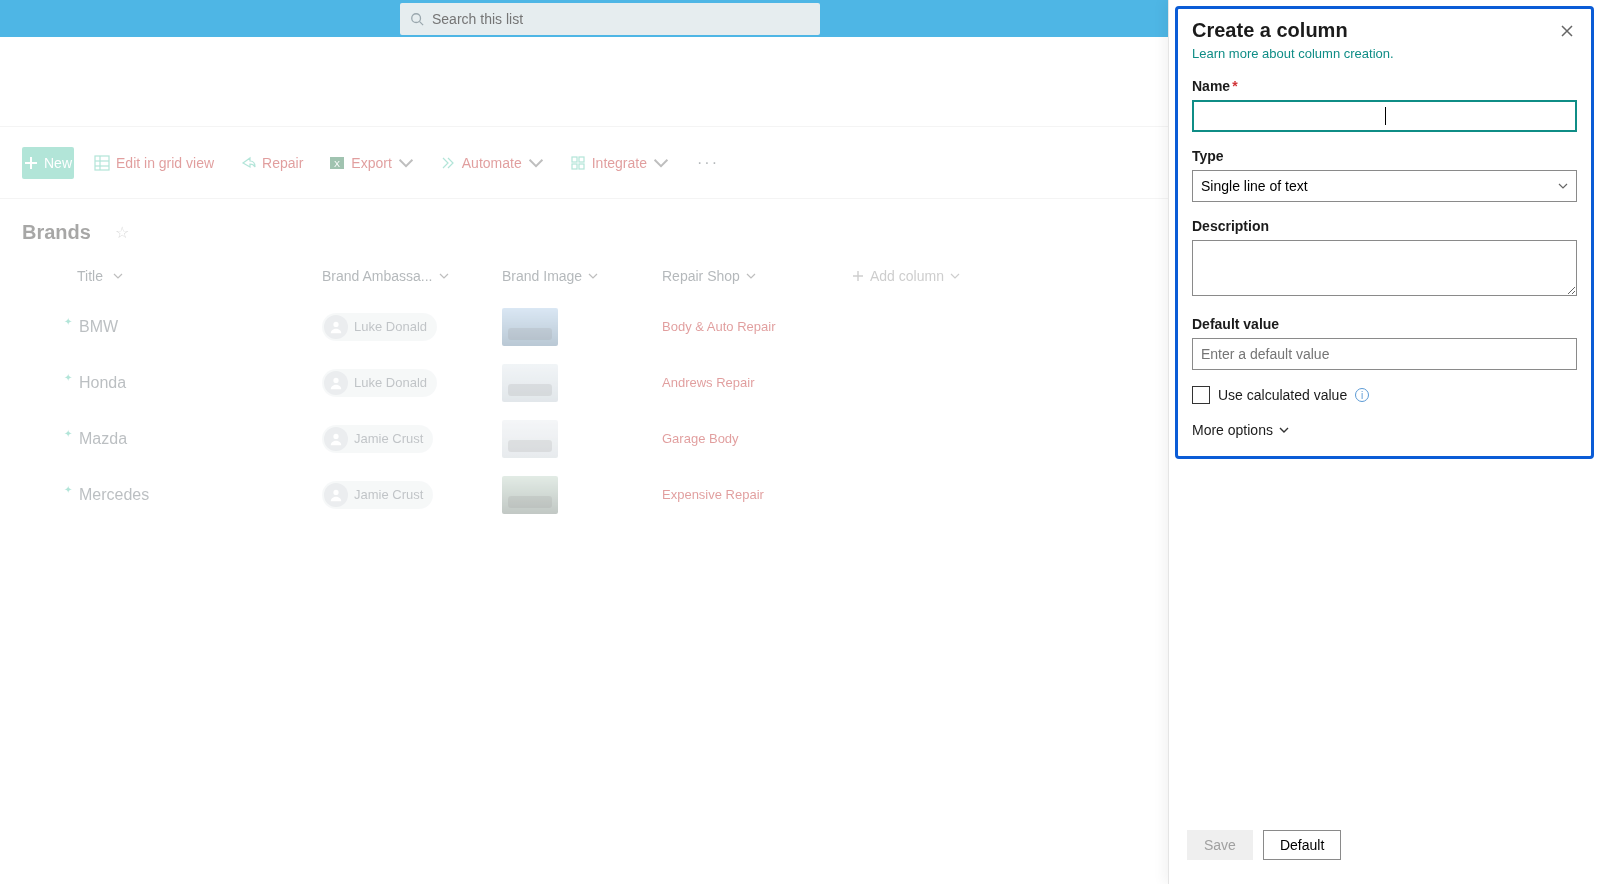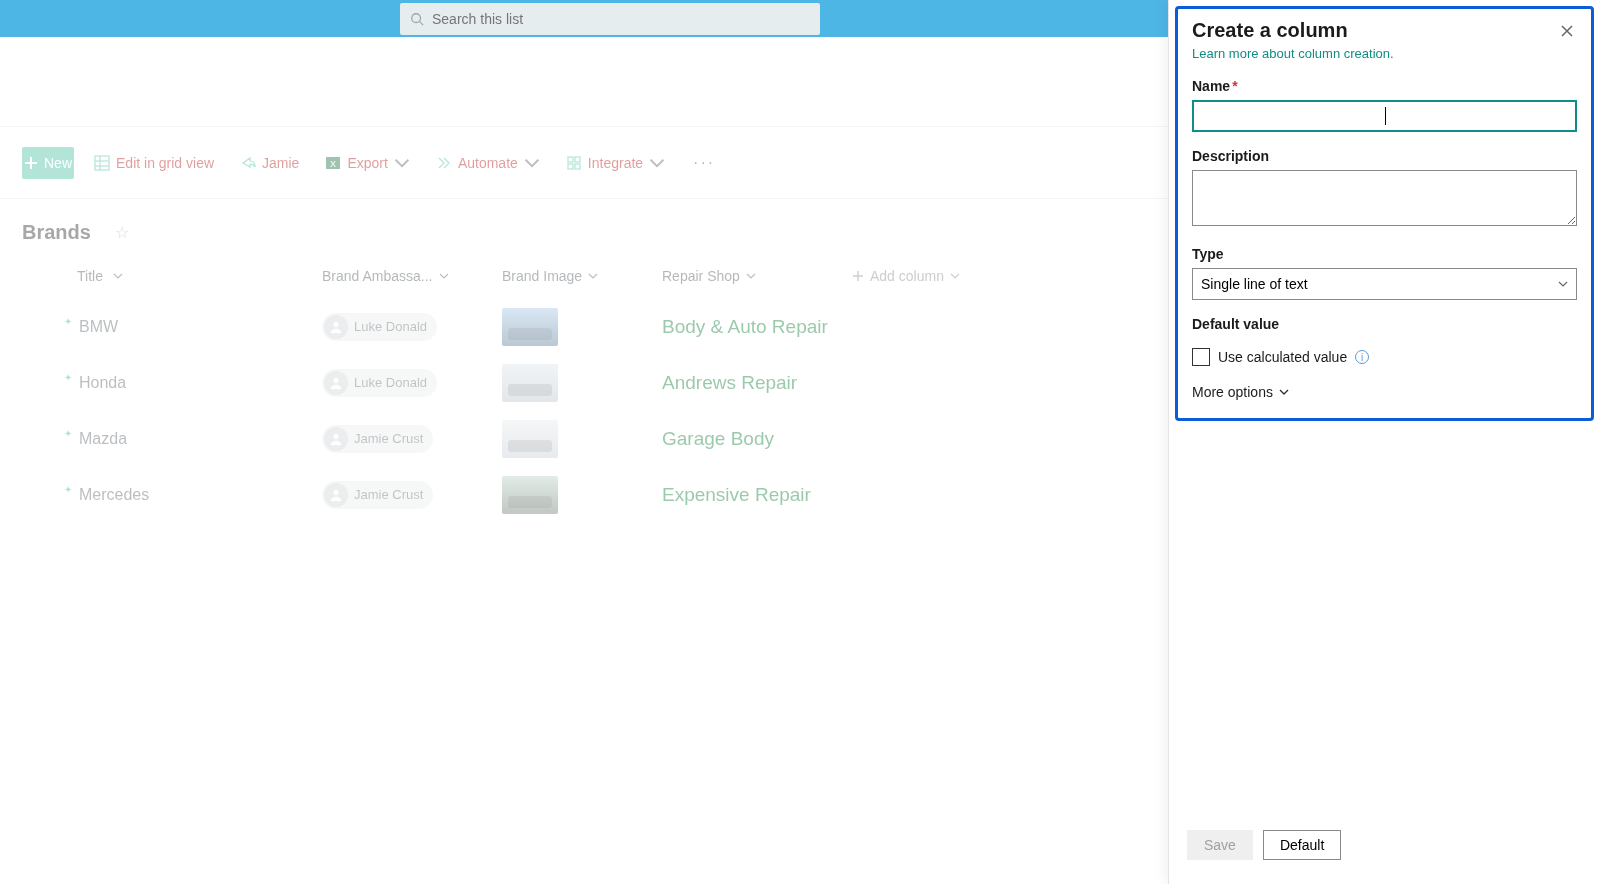--- a/index.html
+++ b/index.html
@@ -42,21 +42,21 @@
 .row .titletxt { padding-left:2px; }
 .person { display:flex; align-items:center; gap:6px; background:#eceff1; border-radius:14px; padding:2px 10px 2px 2px; color:#6d767c; font-size:13px;}
 .avatar { width:24px; height:24px; border-radius:50%; background:#d0d6da; display:flex; align-items:center; justify-content:center; }
 .avatar svg { width:14px; height:14px; fill:#fff; }
 .thumb { width:56px; height:38px; border-radius:2px; background:linear-gradient(180deg,#c7d9e6 0%, #b0c2cf 60%, #86949c 100%); position:relative; overflow:hidden;}
 .thumb.car1 { background:linear-gradient(180deg,#a9c8e6 0%, #5d7f9c 100%);}
 .thumb.car2 { background:linear-gradient(180deg,#dfe7ed 0%, #bcc7cf 100%);}
 .thumb.car3 { background:linear-gradient(180deg,#e7ebef 0%, #c8d0d6 100%);}
 .thumb.car4 { background:linear-gradient(180deg,#bcd2c3 0%, #6f7e76 100%);}
 .thumb::after{ content:""; position:absolute; left:6px; right:6px; bottom:6px; height:12px; background:rgba(0,0,0,0.18); border-radius:3px;}
-.shoptxt { color:#15803d; font-size:19px; }
+.shoptxt { color:#b91c1c; font-size:13px; }
 
 
 .dim { position:absolute; left:0; top:0; right:432px; bottom:0; background:rgba(255,255,255,0.35); pointer-events:none; }
 
 
 .panel { position:absolute; top:0; right:0; width:432px; height:100%; background:#fff; border-left:1px solid #e5e5e5; box-shadow:-4px 0 12px rgba(0,0,0,0.05); display:flex; flex-direction:column; }
 .panel-scroll { flex:1; overflow:auto; }
 .panel-inner { border:3px solid #0b5cd6; margin:6px; padding:10px 14px 18px 14px; border-radius:4px; }
 .panel-head { display:flex; align-items:center; justify-content:space-between; }
 .panel-head h3 { font-size:20px; font-weight:600; color:#1b1b1b; }
@@ -112,21 +112,21 @@
             <line x1="1" y1="6" x2="15" y2="6"></line>
             <line x1="1" y1="11" x2="15" y2="11"></line>
             <line x1="6" y1="1" x2="6" y2="15"></line>
           </svg>
     <span>Edit in grid view</span>
   </div>
   <div class="tbitem">
     <svg viewBox="0 0 16 16" fill="none" stroke="#4bc2a6" stroke-width="1.2">
             <path d="M3 8l7-5v3c4 0 5 3 5 6-1-2-3-3-5-3v3L3 8z"></path>
           </svg>
-    <span>Jamie</span>
+    <span>Repair</span>
   </div>
   <div class="tbitem">
     <svg viewBox="0 0 16 16">
             <rect x="1" y="2" width="14" height="12" fill="#217346"></rect>
             <text x="8" y="12" text-anchor="middle" font-size="9" fill="#fff" font-family="Segoe UI">X</text>
           </svg>
     <span>Export</span>
     <svg class="chev" viewBox="0 0 10 10">
             <path d="M1 3l4 4 4-4" fill="none" stroke="#666" stroke-width="1.2"></path>
           </svg>
@@ -316,36 +316,37 @@
 
       <div class="fld">
         <label><span>Name</span><span class="req">*</span></label>
         <div style="position:relative;">
           <input class="txt focus" type="text" value="" style="">
           <div class="textcursor" style="left:50%; top:7px;"></div>
         </div>
       </div>
 
       <div class="fld">
-        <label>Description</label>
-        <textarea class="tarea" style=""></textarea>
-      </div>
-
-      <div class="fld">
         <label>Type</label>
         <div class="sel">
           <span>Single line of text</span>
           <svg class="chev" viewBox="0 0 10 10">
               <path d="M1 3l4 4 4-4" fill="none" stroke="#666" stroke-width="1.2"></path>
             </svg>
         </div>
       </div>
 
       <div class="fld">
+        <label>Description</label>
+        <textarea class="tarea" style=""></textarea>
+      </div>
+
+      <div class="fld">
         <label>Default value</label>
+        <input class="txt" type="text" placeholder="Enter a default value" style="">
       </div>
 
       <div class="fld chk">
         <span class="chkbox"></span>
         <span>Use calculated value</span>
         <span class="info">i</span>
       </div>
 
       <div class="moreopt">
         <span>More options</span>

